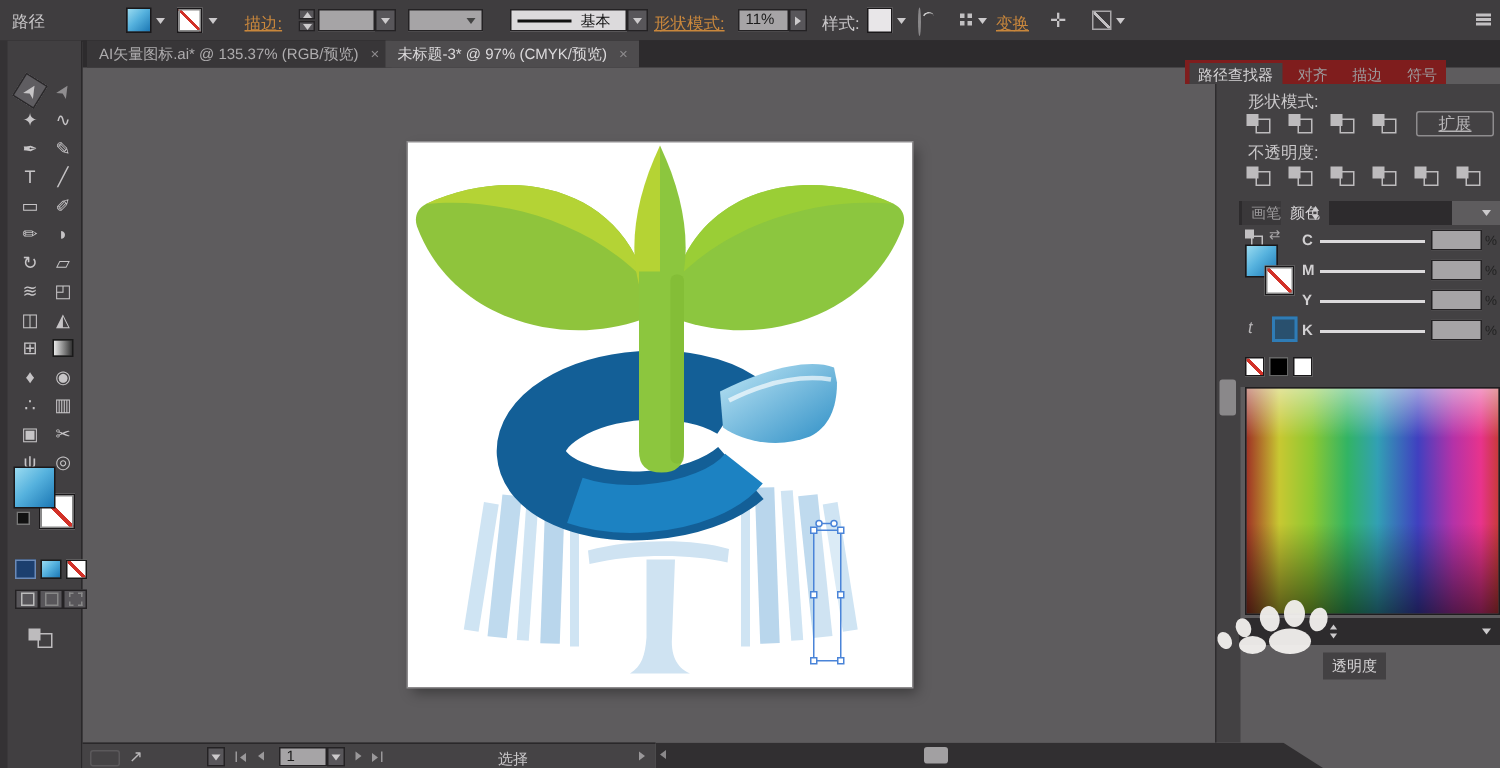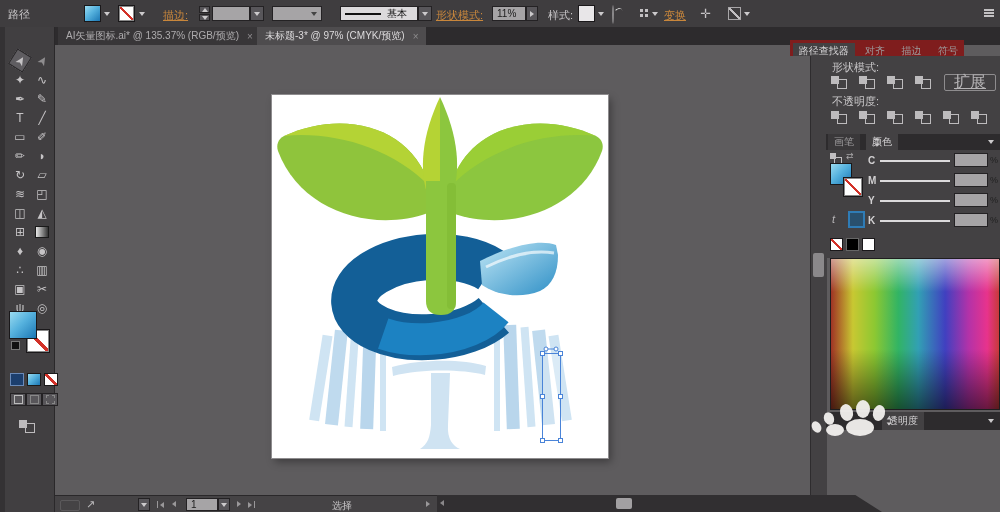--- a/index.html
+++ b/index.html
@@ -44,21 +44,21 @@
   .bigswatch-stroke{width:24px;height:24px;}
   .mode-btn{width:14px;height:13px;box-sizing:border-box;}
   .pfi{width:16px;height:13px;position:relative;display:inline-block;}
   .pfi::before{content:"";position:absolute;left:0;top:0;width:8px;height:8px;background:#bdbbbd;}
   .pfi::after{content:"";position:absolute;right:0;bottom:0;width:8px;height:8px;border:1px solid #bdbbbd;background:transparent;}
   
   .dockbg{background:#434143;}
   .ptab{height:16px;display:inline-flex;align-items:center;padding:0 6px;font-size:10px;color:#9c9a9c;}
   .ptab.active{background:#434143;color:#d6d4d6;}
   .pf-btn{width:18px;height:15px;display:flex;align-items:center;justify-content:center;}
-  .expandbtn{border:1px solid #8e8c8e;border-radius:2px;color:#b6b4b6;font-size:16px;display:flex;align-items:center;justify-content:center;text-decoration:underline;}
+  .expandbtn{border:1px solid #8e8c8e;border-radius:2px;color:#b6b4b6;font-size:11px;display:flex;align-items:center;justify-content:center;text-decoration:underline;}
   .chan-lbl{font-size:10px;font-weight:bold;color:#d2d0d2;}
   .track{height:2px;background:#dcdadc;}
   .spectrum{background:
      linear-gradient(to bottom, rgba(255,255,255,.5) 0%, rgba(255,255,255,0) 22%, rgba(0,0,0,0) 60%, rgba(0,0,0,.55) 100%),
      linear-gradient(to right,#a03325 0%,#c8c832 13%,#8cc832 26%,#32b464 40%,#32a0b4 52%,#4040c0 68%,#b432a8 82%,#e8338c 93%,#c83a3a 100%);}
   .paw{position:absolute;background:#f2f0ee;border-radius:50%;opacity:.95;}
   
   .statusseg{background:#454345;border-top:1px solid #2a282a;}
   .scrolltrack{background:#312f31;clip-path:polygon(0 0,94% 0,100% 100%,0 100%);}
   .thumb{background:#a2a0a2;border-radius:2px;}
@@ -281,23 +281,23 @@
         <span class="pfi"></span>
       </span>
     <span class="abs pf-btn" style="left:116px;top:54px;">
         <span class="pfi"></span>
       </span>
     <span class="abs pf-btn" style="left:144px;top:54px;">
         <span class="pfi"></span>
       </span>
   </div>
 
-  <div class="abs" style="left:826px;top:134px;width:174px;height:16px;background:#2d2b2d;">
+  <div class="abs" style="left:826px;top:134px;width:142px;height:16px;background:#2d2b2d;">
     <span class="ptab" style="position:absolute;left:2px;background:#3a383a;">画笔</span>
-    <span class="ptab active" style="position:absolute;left:40px;">颜色</span>
+    <span class="ptab active" style="position:absolute;left:28px;">颜色</span>
     <span class="abs tri-u" style="left:48px;top:3px;transform:scale(.8);"></span>
     <span class="abs tri-d" style="left:48px;top:9px;transform:scale(.8);"></span>
     <span class="abs tri-d" style="left:162px;top:6px;"></span>
   </div>
   <div class="abs dockbg" style="left:826px;top:150px;width:174px;height:108px;">
     <span class="abs" style="left:4px;top:3px;width:6px;height:6px;background:#c2c0c2;"></span>
     <span class="abs" style="left:8px;top:7px;width:6px;height:6px;border:1px solid #c2c0c2;"></span>
     <span class="abs" style="left:20px;top:1px;font-size:9px;color:#a8a6a8;">⇄</span>
     <span class="abs sw sw-fill" style="left:4px;top:13px;width:22px;height:22px;"></span>
     <span class="abs sw sw-stroke-hollow" style="left:17px;top:27px;width:20px;height:20px;"></span>
@@ -322,21 +322,21 @@
     <span class="abs" style="left:22px;top:61px;width:13px;height:13px;border:2px solid #2f7cb6;background:#29506e;"></span>
 
     <span class="abs sw sw-none" style="left:4px;top:88px;width:13px;height:13px;"></span>
     <span class="abs sw" style="left:20px;top:88px;width:13px;height:13px;background:#000;border-color:#666;"></span>
     <span class="abs sw" style="left:36px;top:88px;width:13px;height:13px;background:#fff;"></span>
   </div>
 
   <div class="abs spectrum" style="left:830px;top:258px;width:168px;height:150px;border:1px solid #1f1d1f;"></div>
 
   <div class="abs" style="left:826px;top:412px;width:174px;height:18px;background:#2d2b2d;">
-    <span class="ptab active" style="position:absolute;left:56px;height:18px;">透明度</span>
+    <span class="ptab active" style="position:absolute;left:56px;height:18px;margin-top:23px;">透明度</span>
     <span class="abs tri-u" style="left:60px;top:4px;transform:scale(.8);"></span>
     <span class="abs tri-d" style="left:60px;top:10px;transform:scale(.8);"></span>
     <span class="abs tri-d" style="left:162px;top:7px;"></span>
   </div>
 
   <div>
     <span class="paw" style="left:840px;top:404px;width:13px;height:17px;transform:rotate(-12deg);"></span>
     <span class="paw" style="left:856px;top:400px;width:14px;height:18px;"></span>
     <span class="paw" style="left:873px;top:405px;width:12px;height:16px;transform:rotate(14deg);"></span>
     <span class="paw" style="left:846px;top:419px;width:28px;height:17px;"></span>

